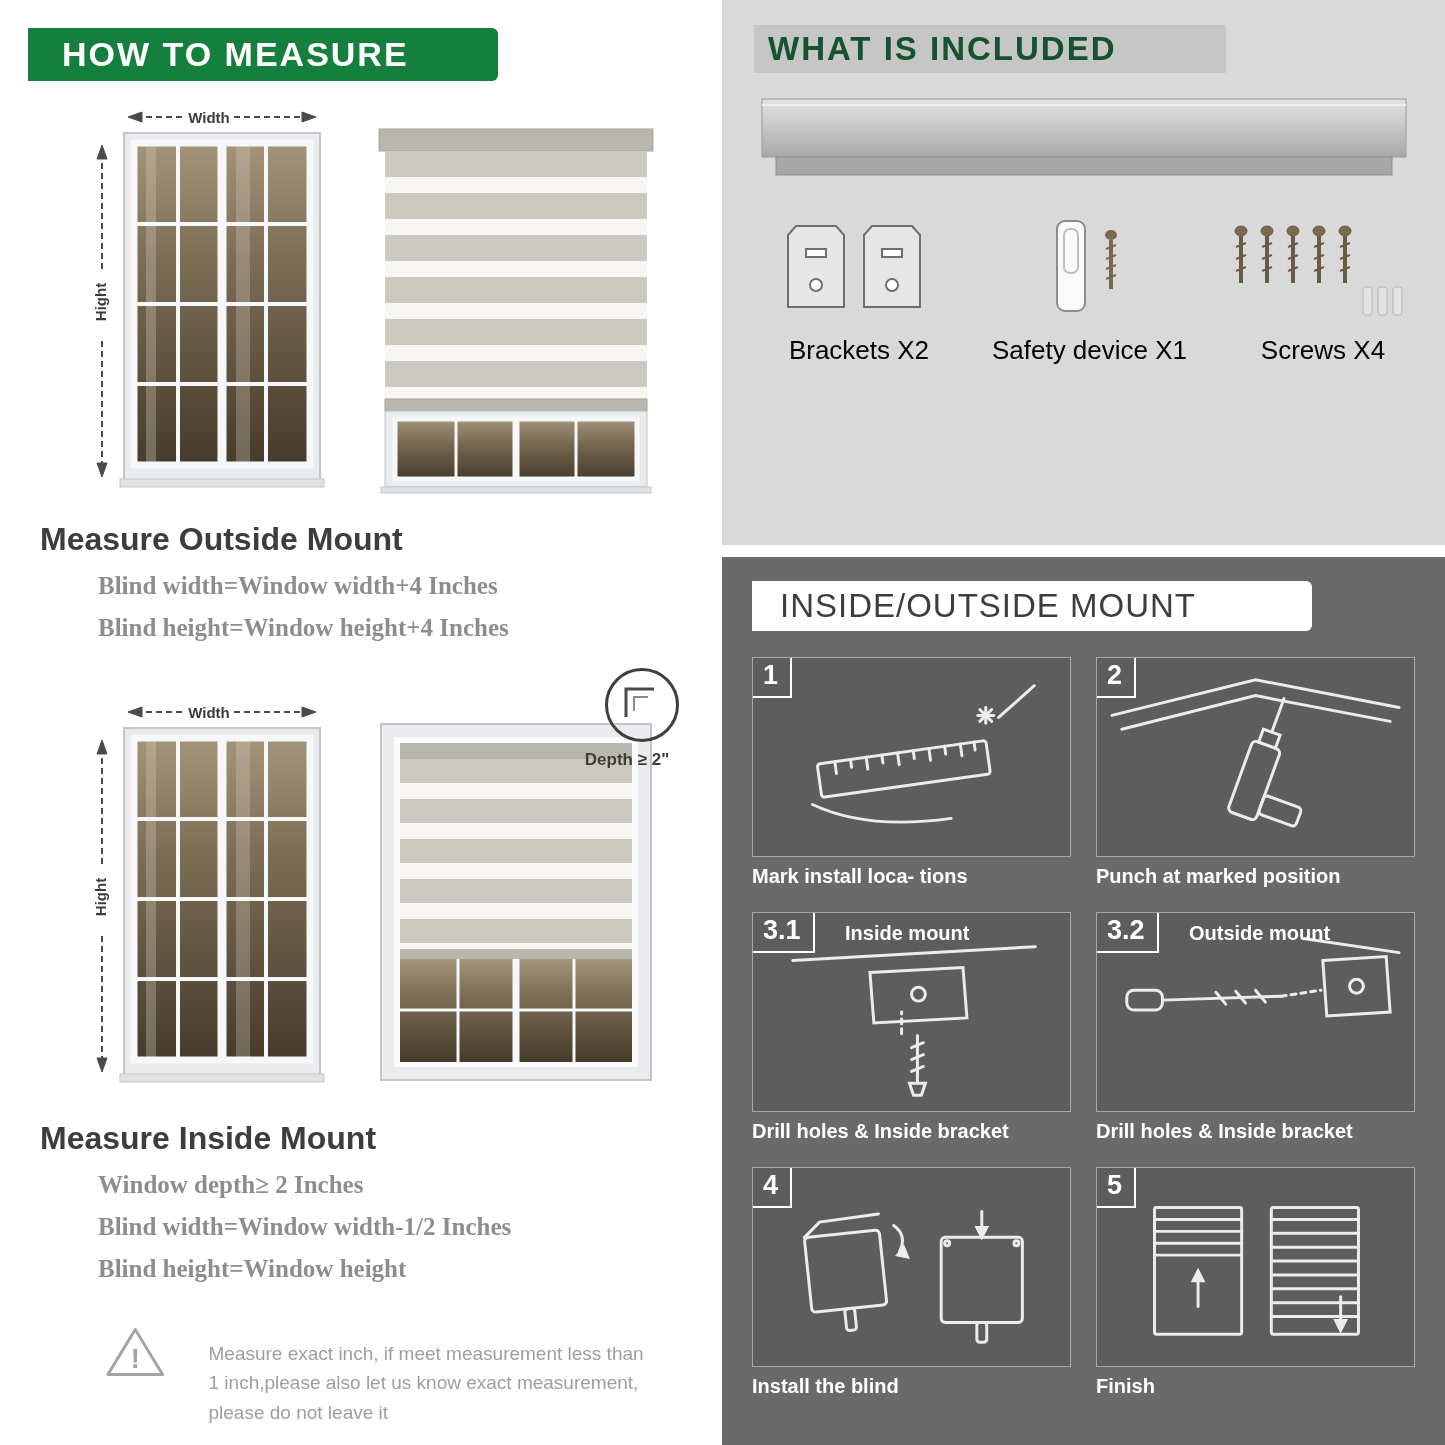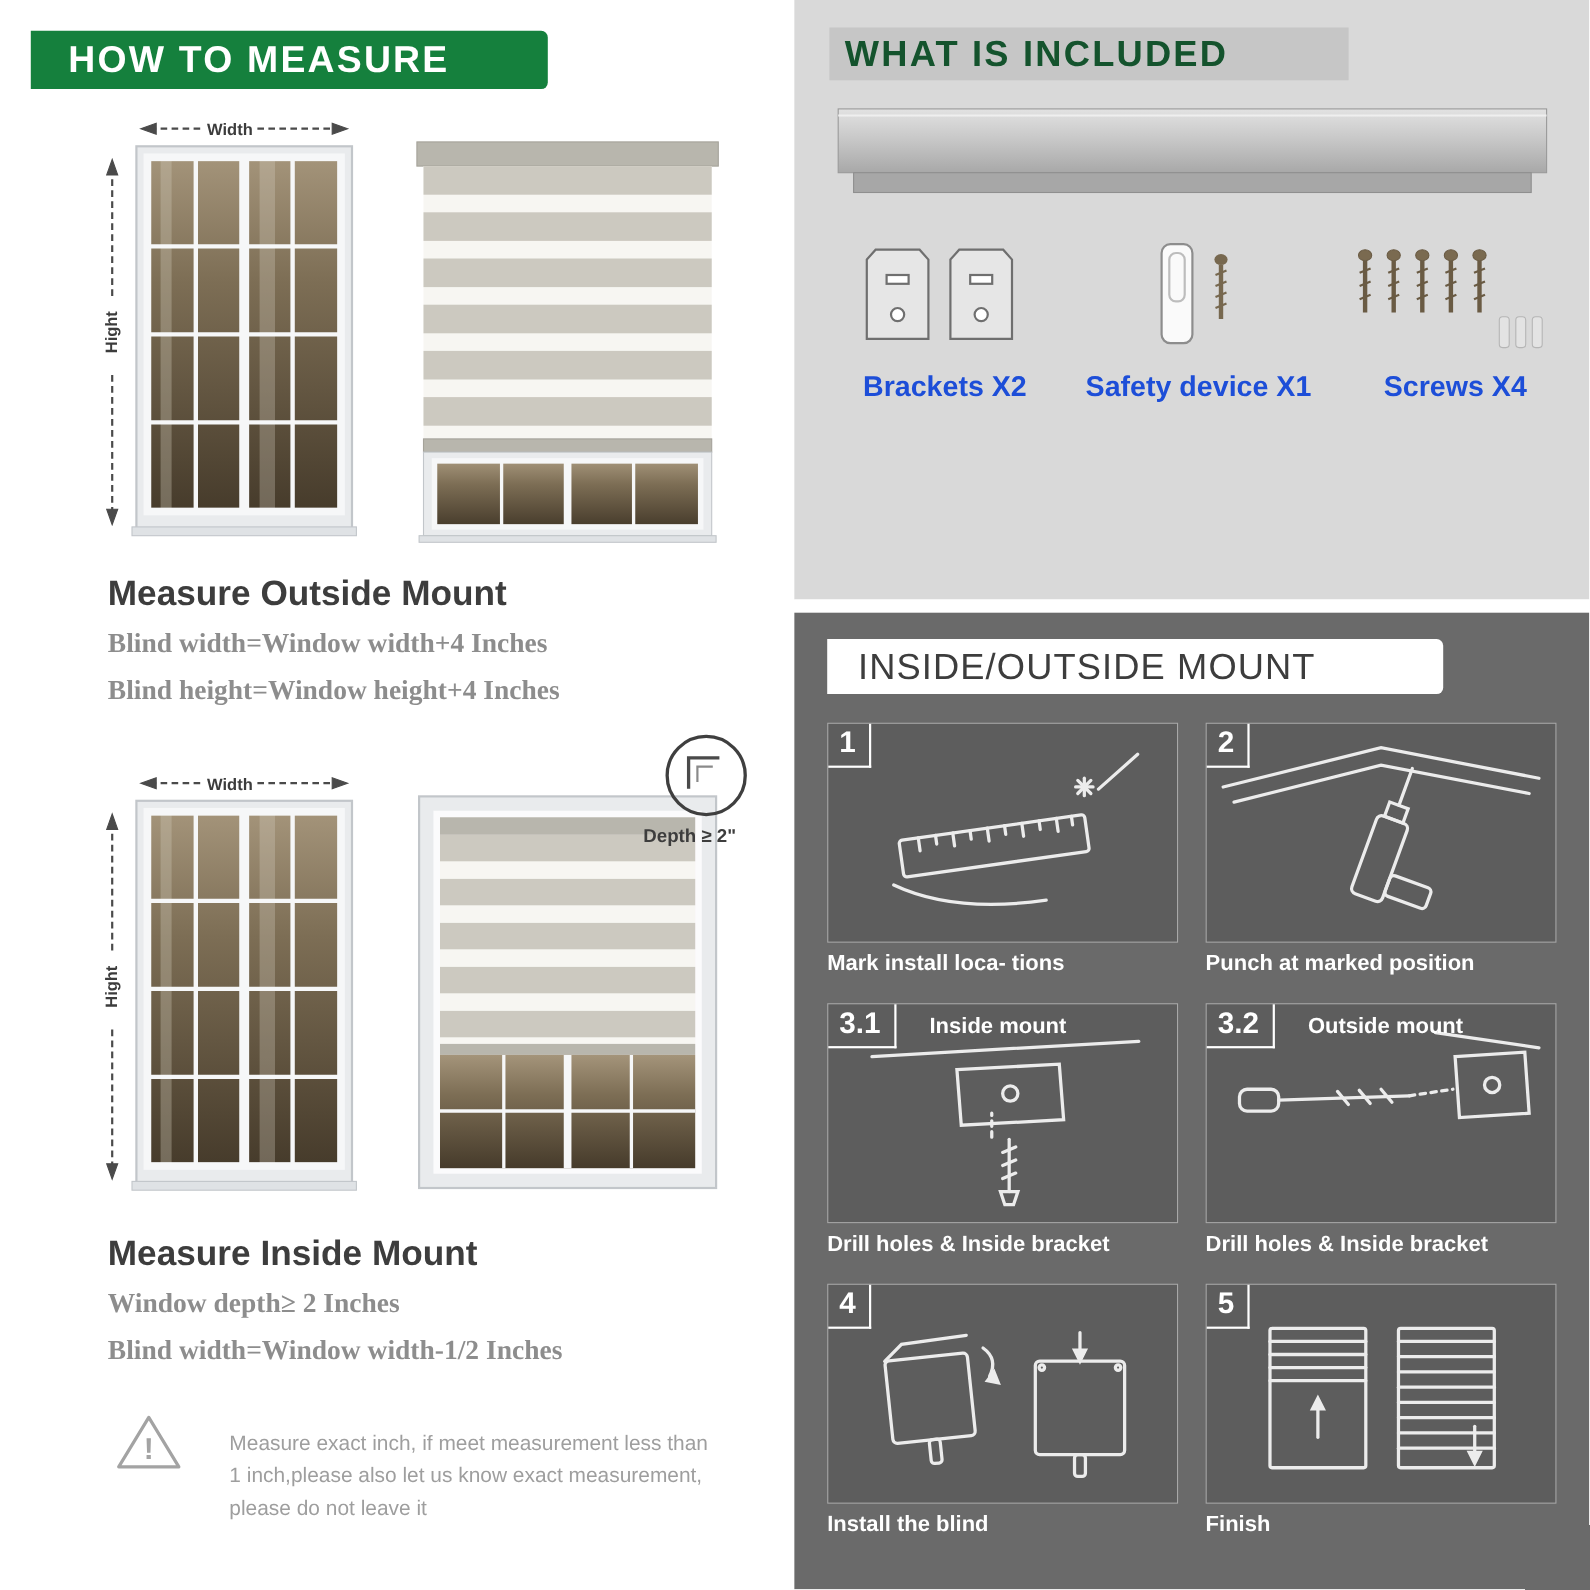--- a/index.html
+++ b/index.html
@@ -7,41 +7,41 @@
   .page { width:1445px; height:1445px; display:flex; background:#fff;
           font-family:"Liberation Sans", sans-serif; overflow:hidden; position:relative; }
 
   
   .col-left { width:722px; position:relative; background:#fff; }
   .banner-howto { margin:28px 0 0 28px; width:470px; height:53px; background:#15803d;
     color:#fff; font-size:34px; font-weight:bold; letter-spacing:2px; line-height:53px;
     padding-left:34px; border-radius:0 6px 6px 0; }
   .img-row { display:flex; gap:46px; margin:22px 0 0 86px; align-items:flex-start; }
   .row2 { margin-top:56px; }
-  .measure-heading { margin:26px 0 0 98px; font-size:32px; font-weight:bold; color:#3d3d3d; }
+  .measure-heading { margin:26px 0 0 40px; font-size:32px; font-weight:bold; color:#3d3d3d; }
   .measure-line { margin:14px 0 0 98px; font-size:25px; font-weight:bold; color:#8d8d8d;font-family:Liberation Serif, serif; }
   .warning-row { display:flex; gap:26px; margin:40px 0 0 104px; width:560px; align-items:flex-start; }
   .warning-text { font-size:19px; color:#9e9e9e; line-height:1.55; margin:16px; width:450px; }
   .blind-wrap { position:relative; }
   .depth-circle { position:absolute; top:-30px; right:-24px; width:74px; height:74px;
     border:3px solid #3f3f3f; border-radius:50%; }
   .depth-label { position:absolute; top:52px; right:-42px; width:140px; font-size:17px;
     font-weight:bold; color:#3d3d3d; text-align:center; }
 
   
   .col-right { width:723px; display:flex; flex-direction:column; }
   .included { height:545px; background:#d9d9d9; }
   .banner-included { margin:25px 0 0 32px; width:472px; height:48px; background:#c6c6c6;
     color:#14532d; font-size:33px; font-weight:bold; letter-spacing:2px; line-height:48px;
     padding-left:14px; }
   .product-label { margin-top:58px; text-align:center; font-size:28px; font-weight:bold; color:#4a4a4a; }
   .headrail-wrap { margin:18px auto 0; width:648px; }
   .items-row { display:flex; justify-content:space-between; margin:28px 42px 0 44px; }
   .item { display:flex; flex-direction:column; align-items:center; }
-  .item-label { margin-top:8px; font-size:26px; font-weight:bold; color:#1d4ed8;margin-left:16px; }
+  .item-label { margin-top:8px; font-size:26px; font-weight:normal; color:#000000;margin-left:16px; }
   .divider-gap { height:12px; background:#fff; }
 
   .mount { flex:1; background:#6a6a6a; }
   .banner-mount { margin:24px 0 0 30px; width:560px; height:50px; background:#fff;
     color:#3d3d3d; font-size:33px; font-weight:normal; letter-spacing:1px; line-height:50px;
     padding-left:28px; border-radius:0 6px 6px 0; }
   .steps-grid { display:grid; grid-template-columns:319px 319px; column-gap:25px; row-gap:24px;
     margin:26px 0 0 30px; }
   .panel { width:319px; height:200px; background:#5d5d5d; border:1px solid #a8a8a8; position:relative; }
   .panel svg { position:absolute; left:0; top:0; }
@@ -193,20 +193,21 @@
             <path d="M26,40 L26,26 L40,26" fill="none" stroke="#8a8a8a" stroke-width="2"></path>
           </svg>
         </div>
         <div class="depth-label">Depth ≥ 2"</div>
       </div>
     </div>
 
     <div class="measure-heading">Measure Inside Mount</div>
     <div class="measure-line">Window depth≥ 2 Inches</div>
     <div class="measure-line">Blind width=Window width-1/2 Inches</div>
+    <div class="measure-line">Blind height=Window height</div>
 
     <div class="warning-row">
       <svg width="64" height="58" viewBox="0 0 64 58">
         <path d="M32,6 L60,52 L4,52 Z" fill="none" stroke="#a3a3a3" stroke-width="3" stroke-linejoin="round"></path>
         <text x="32" y="45" text-anchor="middle" font-size="28" font-weight="bold" fill="#a3a3a3">!</text>
       </svg>
       <p class="warning-text">Measure exact inch, if meet measurement less than 1 inch,please also let us know exact measurement, please do not leave it</p>
     </div>
   </div>
 

